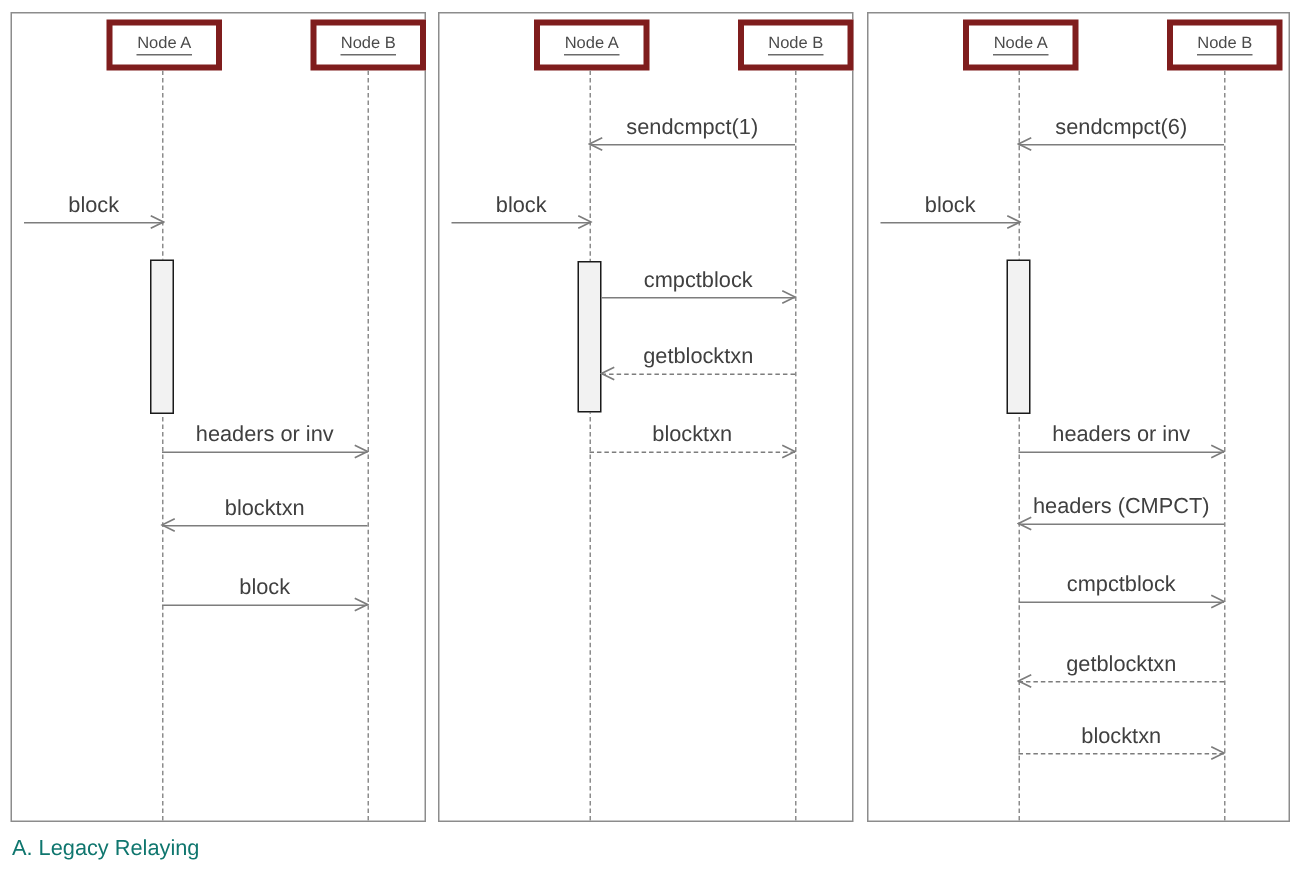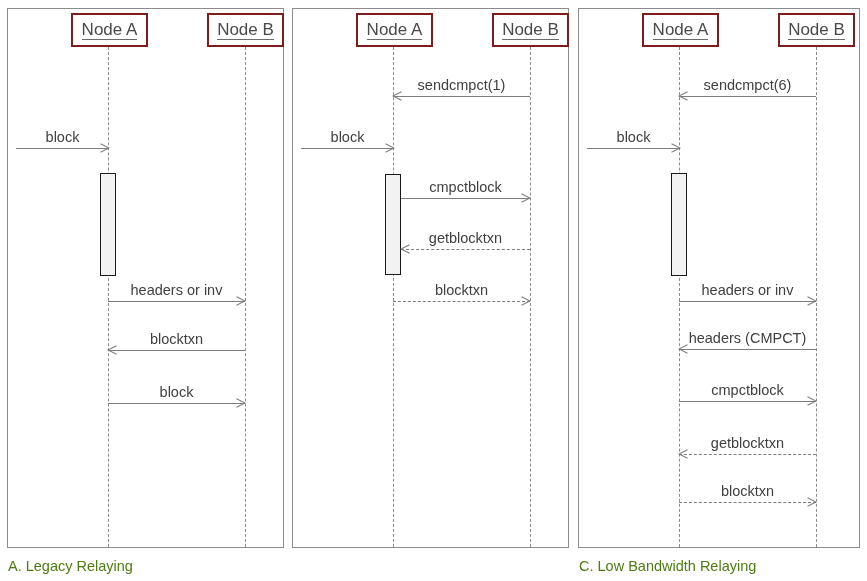--- a/index.html
+++ b/index.html
@@ -22,27 +22,27 @@
     height: 581px;
   }
   .panel {
     position: absolute;
     border: 1px solid #8c8c8c;
     background: #ffffff;
     box-sizing: border-box;
   }
   .node-box {
     position: absolute;
-    border: 2px solid #7f1d1d;
+    border: 4px solid #7f1d1d;
     background: #ffffff;
     box-sizing: border-box;
     display: flex;
     align-items: center;
     justify-content: center;
-    font-size: 17px;
+    font-size: 11px;
     color: #4a4a4a;
   }
   .node-box span {
     border-bottom: 1px solid #6b6b6b;
     line-height: 1.15;
     padding-bottom: 0px;
   }
   .lifeline {
     position: absolute;
     width: 0;
@@ -84,21 +84,21 @@
     bottom: 4px;
     text-align: center;
     font-size: 14.5px;
     color: #404040;
     white-space: nowrap;
     line-height: 1;
   }
   .caption {
     position: absolute;
     font-size: 14.5px;
-    color: #4d7c0f;
+    color: #0f766e;
     white-space: nowrap;
   }
 </style>
 </head>
 <body>
 
 <div id="figure">
 
   <div class="panel" style="left:7px; top:8px; width:277px; height:540px;">
 
@@ -299,15 +299,14 @@
       <div class="head">
         <svg width="10" height="10" viewBox="0 0 10 10">
             <path d="M0.5 0.8 L9 5 L0.5 9.2" fill="none" stroke="#7d7d7d" stroke-width="1.1"></path>
           </svg>
       </div>
       <div class="label">blocktxn</div>
     </div>
   </div>
 
   <div class="caption" style="left:8px; top:558px;">A. Legacy Relaying</div>
-  <div class="caption" style="left:579px; top:558px;">C. Low Bandwidth Relaying</div>
 
 </div>
 
 </body></html>

